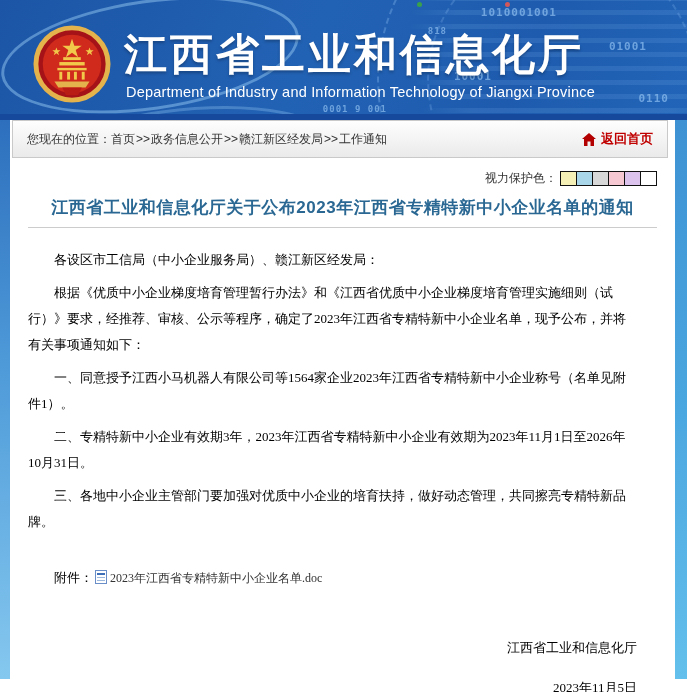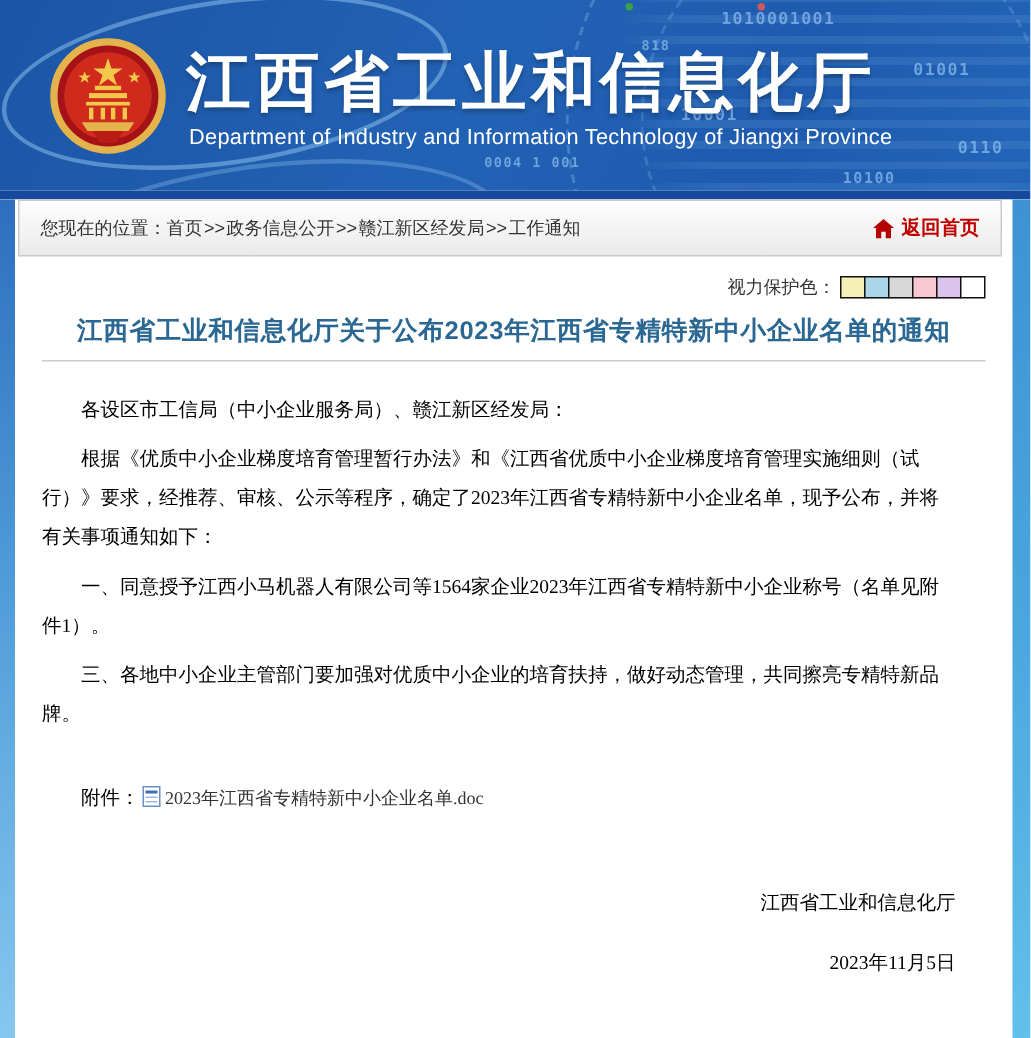--- a/index.html
+++ b/index.html
@@ -1,20 +1,20 @@
 <!DOCTYPE html>
 <html><head>
 <meta charset="utf-8">
 <style>
   * { margin:0; padding:0; box-sizing:border-box; }
   html,body { width:687px; height:692px; overflow:hidden; background:#fff;
               font-family:"Liberation Sans", sans-serif; }
 
   
-  .site-header { position:relative; height:127px;
+  .site-header { position:relative; height:114px;
     background:linear-gradient(115deg,#1c55a6 0%,#2262b4 45%,#1e5bae 75%,#2265b8 100%);
     overflow:hidden; }
   .decor-circle { position:absolute; border:2px dashed rgba(130,180,235,.38); border-radius:50%; }
   .dc1 { width:380px; height:380px; right:-70px; top:-110px; }
   .dc2 { width:270px; height:270px; right:-10px; top:-55px; border-color:rgba(130,180,235,.28); }
   .dc3 { width:300px; height:110px; right:-50px; bottom:-45px; border:3px solid rgba(160,210,248,.45);
          border-radius:50%; transform:rotate(-8deg); }
   .dc4 { width:340px; height:120px; right:-80px; bottom:-70px; border:3px solid rgba(160,210,248,.30);
          border-radius:50%; transform:rotate(-8deg); }
   .stripes { position:absolute; right:0; top:0; width:330px; height:127px; opacity:.5;
@@ -90,21 +90,21 @@
     <div class="dc3"></div>
     <div class="dc4"></div>
     <span class="tiny-dot td-green"></span>
     <span class="tiny-dot td-red"></span>
   <span class="binary b0">1010001001</span>
       <span class="binary b1">01001</span>
       <span class="binary b2">10001</span>
       <span class="binary b3">0110</span>
       <span class="binary b4">818</span>
       <span class="binary b5">10100</span>
-      <span class="binary b6">0004 1 001</span>
+      <span class="binary b6">0001 9 001</span>
     </div>
 
   <svg class="emblem" viewBox="0 0 80 80">
     <circle cx="40" cy="40" r="38" fill="#a51218"></circle>
     <circle cx="40" cy="40" r="37" fill="none" stroke="#e5b34c" stroke-width="5"></circle>
     <circle cx="40" cy="40" r="30" fill="#cf2a1b"></circle>
     <polygon fill="#f2c followed01" points="0,0"></polygon>
     <polygon fill="#f2c84b" points="40,14 42.4,21.2 50,21.2 43.8,25.7 46.2,33 40,28.4 33.8,33 36.2,25.7 30,21.2 37.6,21.2"></polygon>
     <polygon fill="#f2c84b" points="26,24 27.1,27 30.2,27 27.7,28.9 28.7,32 26,30.1 23.3,32 24.3,28.9 21.8,27 24.9,27" transform="translate(-2,-1)"></polygon>
     <polygon fill="#f2c84b" points="56,24 57.1,27 60.2,27 57.7,28.9 58.7,32 56,30.1 53.3,32 54.3,28.9 51.8,27 54.9,27" transform="translate(2,-1)"></polygon>
@@ -155,20 +155,21 @@
         </div>
     </div>
 
     <div class="doc-title">江西省工业和信息化厅关于公布2023年江西省专精特新中小企业名单的通知</div>
     <hr class="title-rule">
 
     <div class="article">
       <p>各设区市工信局（中小企业服务局）、赣江新区经发局：</p>
       <p>根据《优质中小企业梯度培育管理暂行办法》和《江西省优质中小企业梯度培育管理实施细则（试行）》要求，经推荐、审核、公示等程序，确定了2023年江西省专精特新中小企业名单，现予公布，并将有关事项通知如下：</p>
       <p>一、同意授予江西小马机器人有限公司等1564家企业2023年江西省专精特新中小企业称号（名单见附件1）。</p>
+      <p>二、专精特新中小企业有效期3年，2023年江西省专精特新中小企业有效期为2023年11月1日至2026年10月31日。</p>
       <p>三、各地中小企业主管部门要加强对优质中小企业的培育扶持，做好动态管理，共同擦亮专精特新品牌。</p>
 
       <div class="attachment-row">
         <span class="att-label">附件：</span><span class="doc-icon"></span><span class="att-link">2023年江西省专精特新中小企业名单.doc</span>
       </div>
 
       <div class="sig-line">江西省工业和信息化厅</div>
       <div class="date-line">2023年11月5日</div>
 
     </div>

